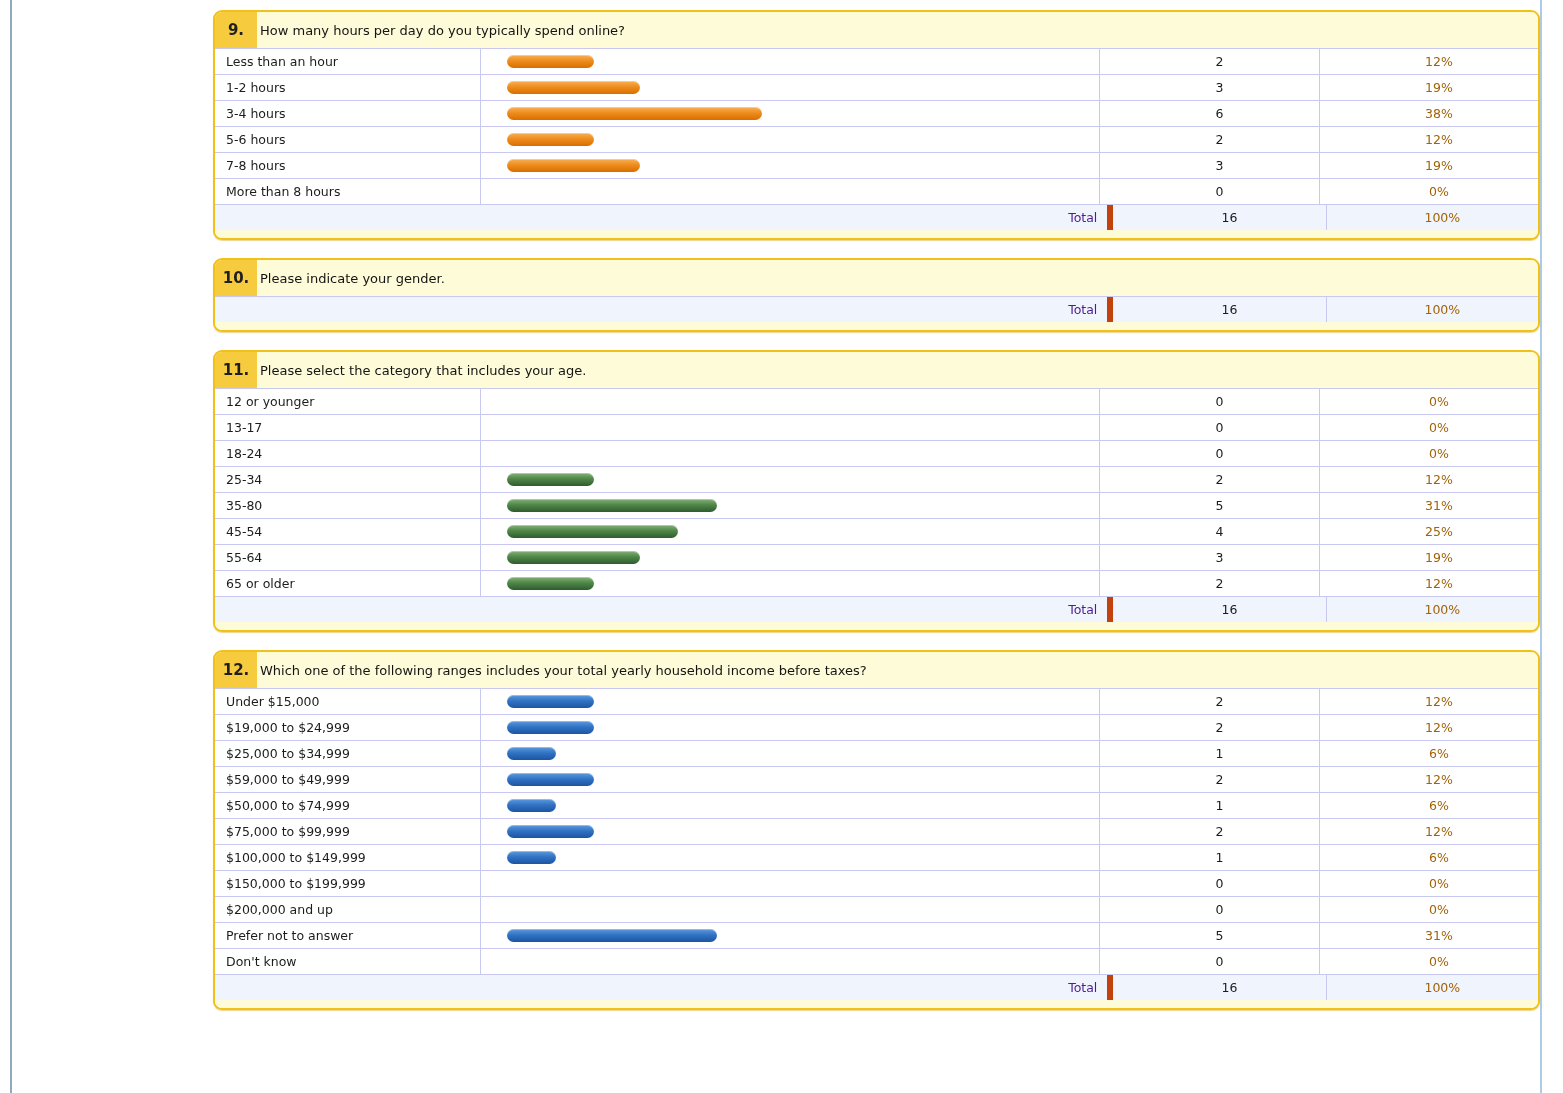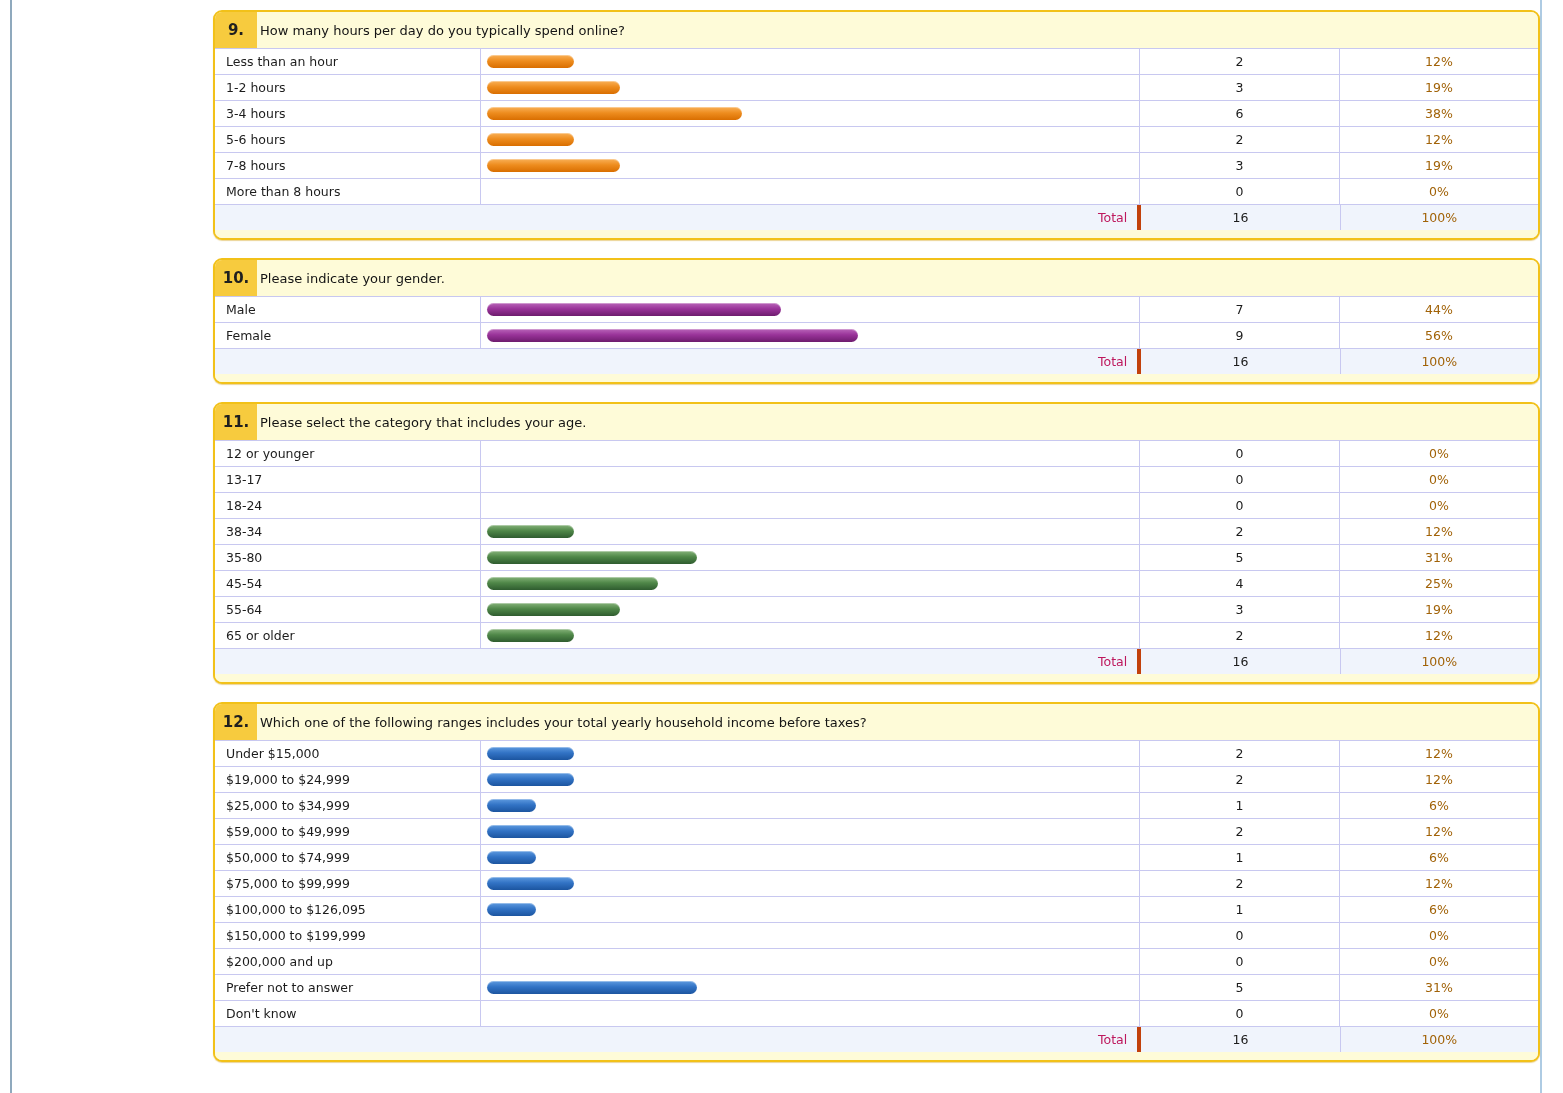--- a/index.html
+++ b/index.html
@@ -11,33 +11,33 @@
 
   .qblock { border:2px solid #F2C119; border-radius:9px; background:#FEFBD8;
             margin-bottom:18px; overflow:hidden; box-shadow:0 1px 1px rgba(210,160,20,.45); }
   .qheader { display:flex; height:36px; align-items:stretch; }
   .qnum  { min-width:42px; background:#F7CB3E; display:flex; align-items:center; justify-content:center;
            font-weight:bold; font-size:15px; color:#1f1f1f; }
   .qtext { flex:1; background:#FEFBD8; display:flex; align-items:center; padding-left:3px;
            font-size:13px; color:#141414; border-bottom-left-radius:8px; }
 
   .rows { background:#fff; }
-  .row { display:flex; height:26px; background:#fff; border-top:1px solid #C8C8F0; align-items:stretch; }
+  .row { display:flex; height:26px; background:#fff; border-top:1px solid #C8C8F0; align-items:stretch;gap:20px; }
   .c-label { width:266px; display:flex; align-items:center; padding-left:11px;
              font-size:12.5px; color:#1c1c1c; border-right:1px solid #C8C8F0; }
   .c-bar   { flex:1; display:flex; align-items:center; padding-left:6px; border-right:1px solid #C8C8F0; }
   .bar { height:13px; border-radius:7px; box-shadow:inset 0 1px 0 rgba(255,255,255,.35); }
   .c-count { width:200px; display:flex; align-items:center; justify-content:center;
              font-size:12.5px; color:#1c1c1c; border-right:1px solid #C8C8F0; }
   .c-pct   { width:198px; display:flex; align-items:center; justify-content:center;
              font-size:12.5px; color:#a16207; }
 
   .row.total { background:#F0F4FC; }
   .total-merged { width:929px; display:flex; align-items:center; justify-content:flex-end;
-                  padding-right:10px; font-size:12.5px; color:#be185d; border-right:4px solid #c2410c; }
+                  padding-right:10px; font-size:12.5px; color:#4c1d95; border-right:6px solid #c2410c; }
   .qfoot { height:8px; background:#FEFBD8; }
 </style>
 </head>
 <body>
 
 <div id="frame-left" style="background: rgb(143, 169, 189);"></div>
 <div id="frame-right" style="background: rgb(174, 203, 227);"></div>
 <div id="content">
   <div class="qblock">
     <div class="qheader">
@@ -105,238 +105,219 @@
       <div class="c-pct">100%</div>
     </div>
     <div class="qfoot"></div>
   </div>
 
   <div class="qblock">
     <div class="qheader">
       <div class="qnum">10.</div>
       <div class="qtext">Please indicate your gender.</div>
     </div>
+    <div class="row total">
+      <div class="total-merged">Total</div>
+      <div class="c-count">16</div>
+      <div class="c-pct">100%</div>
+    </div>
+    <div class="qfoot"></div>
+  </div>
+
+  <div class="qblock">
+    <div class="qheader">
+      <div class="qnum">11.</div>
+      <div class="qtext">Please select the category that includes your age.</div>
+    </div>
     <div class="rows">
   <div class="row">
-    <div class="c-label">Male</div>
-    <div class="c-bar">
-      <div class="bar" style="width: 294px; background: linear-gradient(rgb(185, 100, 185) 0%, rgb(153, 51, 153) 45%, rgb(110, 28, 110) 100%);"></div>
-    </div>
-    <div class="c-count">7</div>
-    <div class="c-pct">44%</div>
-  </div>
-
-  <div class="row">
-    <div class="c-label">Female</div>
-    <div class="c-bar">
-      <div class="bar" style="width: 371px; background: linear-gradient(rgb(185, 100, 185) 0%, rgb(153, 51, 153) 45%, rgb(110, 28, 110) 100%);"></div>
-    </div>
-    <div class="c-count">9</div>
-    <div class="c-pct">56%</div>
+    <div class="c-label">12 or younger</div>
+    <div class="c-bar">
+      
+    </div>
+    <div class="c-count">0</div>
+    <div class="c-pct">0%</div>
+  </div>
+
+  <div class="row">
+    <div class="c-label">13-17</div>
+    <div class="c-bar">
+      
+    </div>
+    <div class="c-count">0</div>
+    <div class="c-pct">0%</div>
+  </div>
+
+  <div class="row">
+    <div class="c-label">18-24</div>
+    <div class="c-bar">
+      
+    </div>
+    <div class="c-count">0</div>
+    <div class="c-pct">0%</div>
+  </div>
+
+  <div class="row">
+    <div class="c-label">25-34</div>
+    <div class="c-bar">
+      <div class="bar" style="width: 87px; background: linear-gradient(rgb(133, 178, 121) 0%, rgb(79, 135, 72) 45%, rgb(47, 92, 47) 100%);"></div>
+    </div>
+    <div class="c-count">2</div>
+    <div class="c-pct">12%</div>
+  </div>
+
+  <div class="row">
+    <div class="c-label">35-80</div>
+    <div class="c-bar">
+      <div class="bar" style="width: 210px; background: linear-gradient(rgb(133, 178, 121) 0%, rgb(79, 135, 72) 45%, rgb(47, 92, 47) 100%);"></div>
+    </div>
+    <div class="c-count">5</div>
+    <div class="c-pct">31%</div>
+  </div>
+
+  <div class="row">
+    <div class="c-label">45-54</div>
+    <div class="c-bar">
+      <div class="bar" style="width: 171px; background: linear-gradient(rgb(133, 178, 121) 0%, rgb(79, 135, 72) 45%, rgb(47, 92, 47) 100%);"></div>
+    </div>
+    <div class="c-count">4</div>
+    <div class="c-pct">25%</div>
+  </div>
+
+  <div class="row">
+    <div class="c-label">55-64</div>
+    <div class="c-bar">
+      <div class="bar" style="width: 133px; background: linear-gradient(rgb(133, 178, 121) 0%, rgb(79, 135, 72) 45%, rgb(47, 92, 47) 100%);"></div>
+    </div>
+    <div class="c-count">3</div>
+    <div class="c-pct">19%</div>
+  </div>
+
+  <div class="row">
+    <div class="c-label">65 or older</div>
+    <div class="c-bar">
+      <div class="bar" style="width: 87px; background: linear-gradient(rgb(133, 178, 121) 0%, rgb(79, 135, 72) 45%, rgb(47, 92, 47) 100%);"></div>
+    </div>
+    <div class="c-count">2</div>
+    <div class="c-pct">12%</div>
   </div>
 </div>
     <div class="row total">
       <div class="total-merged">Total</div>
       <div class="c-count">16</div>
       <div class="c-pct">100%</div>
     </div>
     <div class="qfoot"></div>
   </div>
 
   <div class="qblock">
     <div class="qheader">
-      <div class="qnum">11.</div>
-      <div class="qtext">Please select the category that includes your age.</div>
+      <div class="qnum">12.</div>
+      <div class="qtext">Which one of the following ranges includes your total yearly household income before taxes?</div>
     </div>
     <div class="rows">
   <div class="row">
-    <div class="c-label">12 or younger</div>
-    <div class="c-bar">
-      
-    </div>
-    <div class="c-count">0</div>
-    <div class="c-pct">0%</div>
-  </div>
-
-  <div class="row">
-    <div class="c-label">13-17</div>
-    <div class="c-bar">
-      
-    </div>
-    <div class="c-count">0</div>
-    <div class="c-pct">0%</div>
-  </div>
-
-  <div class="row">
-    <div class="c-label">18-24</div>
-    <div class="c-bar">
-      
-    </div>
-    <div class="c-count">0</div>
-    <div class="c-pct">0%</div>
-  </div>
-
-  <div class="row">
-    <div class="c-label">38-34</div>
-    <div class="c-bar">
-      <div class="bar" style="width: 87px; background: linear-gradient(rgb(133, 178, 121) 0%, rgb(79, 135, 72) 45%, rgb(47, 92, 47) 100%);"></div>
-    </div>
-    <div class="c-count">2</div>
-    <div class="c-pct">12%</div>
-  </div>
-
-  <div class="row">
-    <div class="c-label">35-80</div>
-    <div class="c-bar">
-      <div class="bar" style="width: 210px; background: linear-gradient(rgb(133, 178, 121) 0%, rgb(79, 135, 72) 45%, rgb(47, 92, 47) 100%);"></div>
+    <div class="c-label">Under $15,000</div>
+    <div class="c-bar">
+      <div class="bar" style="width: 87px; background: linear-gradient(rgb(94, 154, 223) 0%, rgb(50, 115, 197) 45%, rgb(28, 85, 160) 100%);"></div>
+    </div>
+    <div class="c-count">2</div>
+    <div class="c-pct">12%</div>
+  </div>
+
+  <div class="row">
+    <div class="c-label">$19,000 to $24,999</div>
+    <div class="c-bar">
+      <div class="bar" style="width: 87px; background: linear-gradient(rgb(94, 154, 223) 0%, rgb(50, 115, 197) 45%, rgb(28, 85, 160) 100%);"></div>
+    </div>
+    <div class="c-count">2</div>
+    <div class="c-pct">12%</div>
+  </div>
+
+  <div class="row">
+    <div class="c-label">$25,000 to $34,999</div>
+    <div class="c-bar">
+      <div class="bar" style="width: 49px; background: linear-gradient(rgb(94, 154, 223) 0%, rgb(50, 115, 197) 45%, rgb(28, 85, 160) 100%);"></div>
+    </div>
+    <div class="c-count">1</div>
+    <div class="c-pct">6%</div>
+  </div>
+
+  <div class="row">
+    <div class="c-label">$59,000 to $49,999</div>
+    <div class="c-bar">
+      <div class="bar" style="width: 87px; background: linear-gradient(rgb(94, 154, 223) 0%, rgb(50, 115, 197) 45%, rgb(28, 85, 160) 100%);"></div>
+    </div>
+    <div class="c-count">2</div>
+    <div class="c-pct">12%</div>
+  </div>
+
+  <div class="row">
+    <div class="c-label">$50,000 to $74,999</div>
+    <div class="c-bar">
+      <div class="bar" style="width: 49px; background: linear-gradient(rgb(94, 154, 223) 0%, rgb(50, 115, 197) 45%, rgb(28, 85, 160) 100%);"></div>
+    </div>
+    <div class="c-count">1</div>
+    <div class="c-pct">6%</div>
+  </div>
+
+  <div class="row">
+    <div class="c-label">$75,000 to $99,999</div>
+    <div class="c-bar">
+      <div class="bar" style="width: 87px; background: linear-gradient(rgb(94, 154, 223) 0%, rgb(50, 115, 197) 45%, rgb(28, 85, 160) 100%);"></div>
+    </div>
+    <div class="c-count">2</div>
+    <div class="c-pct">12%</div>
+  </div>
+
+  <div class="row">
+    <div class="c-label">$100,000 to $149,999</div>
+    <div class="c-bar">
+      <div class="bar" style="width: 49px; background: linear-gradient(rgb(94, 154, 223) 0%, rgb(50, 115, 197) 45%, rgb(28, 85, 160) 100%);"></div>
+    </div>
+    <div class="c-count">1</div>
+    <div class="c-pct">6%</div>
+  </div>
+
+  <div class="row">
+    <div class="c-label">$150,000 to $199,999</div>
+    <div class="c-bar">
+      
+    </div>
+    <div class="c-count">0</div>
+    <div class="c-pct">0%</div>
+  </div>
+
+  <div class="row">
+    <div class="c-label">$200,000 and up</div>
+    <div class="c-bar">
+      
+    </div>
+    <div class="c-count">0</div>
+    <div class="c-pct">0%</div>
+  </div>
+
+  <div class="row">
+    <div class="c-label">Prefer not to answer</div>
+    <div class="c-bar">
+      <div class="bar" style="width: 210px; background: linear-gradient(rgb(94, 154, 223) 0%, rgb(50, 115, 197) 45%, rgb(28, 85, 160) 100%);"></div>
     </div>
     <div class="c-count">5</div>
     <div class="c-pct">31%</div>
   </div>
 
   <div class="row">
-    <div class="c-label">45-54</div>
-    <div class="c-bar">
-      <div class="bar" style="width: 171px; background: linear-gradient(rgb(133, 178, 121) 0%, rgb(79, 135, 72) 45%, rgb(47, 92, 47) 100%);"></div>
-    </div>
-    <div class="c-count">4</div>
-    <div class="c-pct">25%</div>
-  </div>
-
-  <div class="row">
-    <div class="c-label">55-64</div>
-    <div class="c-bar">
-      <div class="bar" style="width: 133px; background: linear-gradient(rgb(133, 178, 121) 0%, rgb(79, 135, 72) 45%, rgb(47, 92, 47) 100%);"></div>
-    </div>
-    <div class="c-count">3</div>
-    <div class="c-pct">19%</div>
-  </div>
-
-  <div class="row">
-    <div class="c-label">65 or older</div>
-    <div class="c-bar">
-      <div class="bar" style="width: 87px; background: linear-gradient(rgb(133, 178, 121) 0%, rgb(79, 135, 72) 45%, rgb(47, 92, 47) 100%);"></div>
-    </div>
-    <div class="c-count">2</div>
-    <div class="c-pct">12%</div>
+    <div class="c-label">Don't know</div>
+    <div class="c-bar">
+      
+    </div>
+    <div class="c-count">0</div>
+    <div class="c-pct">0%</div>
   </div>
 </div>
     <div class="row total">
       <div class="total-merged">Total</div>
       <div class="c-count">16</div>
       <div class="c-pct">100%</div>
     </div>
     <div class="qfoot"></div>
   </div>
-
-  <div class="qblock">
-    <div class="qheader">
-      <div class="qnum">12.</div>
-      <div class="qtext">Which one of the following ranges includes your total yearly household income before taxes?</div>
-    </div>
-    <div class="rows">
-  <div class="row">
-    <div class="c-label">Under $15,000</div>
-    <div class="c-bar">
-      <div class="bar" style="width: 87px; background: linear-gradient(rgb(94, 154, 223) 0%, rgb(50, 115, 197) 45%, rgb(28, 85, 160) 100%);"></div>
-    </div>
-    <div class="c-count">2</div>
-    <div class="c-pct">12%</div>
-  </div>
-
-  <div class="row">
-    <div class="c-label">$19,000 to $24,999</div>
-    <div class="c-bar">
-      <div class="bar" style="width: 87px; background: linear-gradient(rgb(94, 154, 223) 0%, rgb(50, 115, 197) 45%, rgb(28, 85, 160) 100%);"></div>
-    </div>
-    <div class="c-count">2</div>
-    <div class="c-pct">12%</div>
-  </div>
-
-  <div class="row">
-    <div class="c-label">$25,000 to $34,999</div>
-    <div class="c-bar">
-      <div class="bar" style="width: 49px; background: linear-gradient(rgb(94, 154, 223) 0%, rgb(50, 115, 197) 45%, rgb(28, 85, 160) 100%);"></div>
-    </div>
-    <div class="c-count">1</div>
-    <div class="c-pct">6%</div>
-  </div>
-
-  <div class="row">
-    <div class="c-label">$59,000 to $49,999</div>
-    <div class="c-bar">
-      <div class="bar" style="width: 87px; background: linear-gradient(rgb(94, 154, 223) 0%, rgb(50, 115, 197) 45%, rgb(28, 85, 160) 100%);"></div>
-    </div>
-    <div class="c-count">2</div>
-    <div class="c-pct">12%</div>
-  </div>
-
-  <div class="row">
-    <div class="c-label">$50,000 to $74,999</div>
-    <div class="c-bar">
-      <div class="bar" style="width: 49px; background: linear-gradient(rgb(94, 154, 223) 0%, rgb(50, 115, 197) 45%, rgb(28, 85, 160) 100%);"></div>
-    </div>
-    <div class="c-count">1</div>
-    <div class="c-pct">6%</div>
-  </div>
-
-  <div class="row">
-    <div class="c-label">$75,000 to $99,999</div>
-    <div class="c-bar">
-      <div class="bar" style="width: 87px; background: linear-gradient(rgb(94, 154, 223) 0%, rgb(50, 115, 197) 45%, rgb(28, 85, 160) 100%);"></div>
-    </div>
-    <div class="c-count">2</div>
-    <div class="c-pct">12%</div>
-  </div>
-
-  <div class="row">
-    <div class="c-label">$100,000 to $126,095</div>
-    <div class="c-bar">
-      <div class="bar" style="width: 49px; background: linear-gradient(rgb(94, 154, 223) 0%, rgb(50, 115, 197) 45%, rgb(28, 85, 160) 100%);"></div>
-    </div>
-    <div class="c-count">1</div>
-    <div class="c-pct">6%</div>
-  </div>
-
-  <div class="row">
-    <div class="c-label">$150,000 to $199,999</div>
-    <div class="c-bar">
-      
-    </div>
-    <div class="c-count">0</div>
-    <div class="c-pct">0%</div>
-  </div>
-
-  <div class="row">
-    <div class="c-label">$200,000 and up</div>
-    <div class="c-bar">
-      
-    </div>
-    <div class="c-count">0</div>
-    <div class="c-pct">0%</div>
-  </div>
-
-  <div class="row">
-    <div class="c-label">Prefer not to answer</div>
-    <div class="c-bar">
-      <div class="bar" style="width: 210px; background: linear-gradient(rgb(94, 154, 223) 0%, rgb(50, 115, 197) 45%, rgb(28, 85, 160) 100%);"></div>
-    </div>
-    <div class="c-count">5</div>
-    <div class="c-pct">31%</div>
-  </div>
-
-  <div class="row">
-    <div class="c-label">Don't know</div>
-    <div class="c-bar">
-      
-    </div>
-    <div class="c-count">0</div>
-    <div class="c-pct">0%</div>
-  </div>
 </div>
-    <div class="row total">
-      <div class="total-merged">Total</div>
-      <div class="c-count">16</div>
-      <div class="c-pct">100%</div>
-    </div>
-    <div class="qfoot"></div>
-  </div>
-</div>
 
 </body></html>

